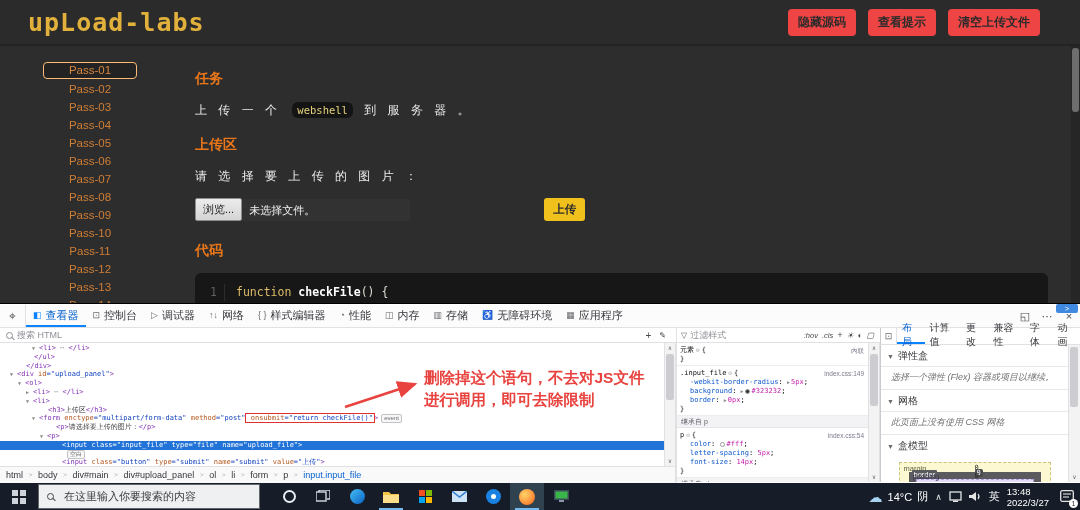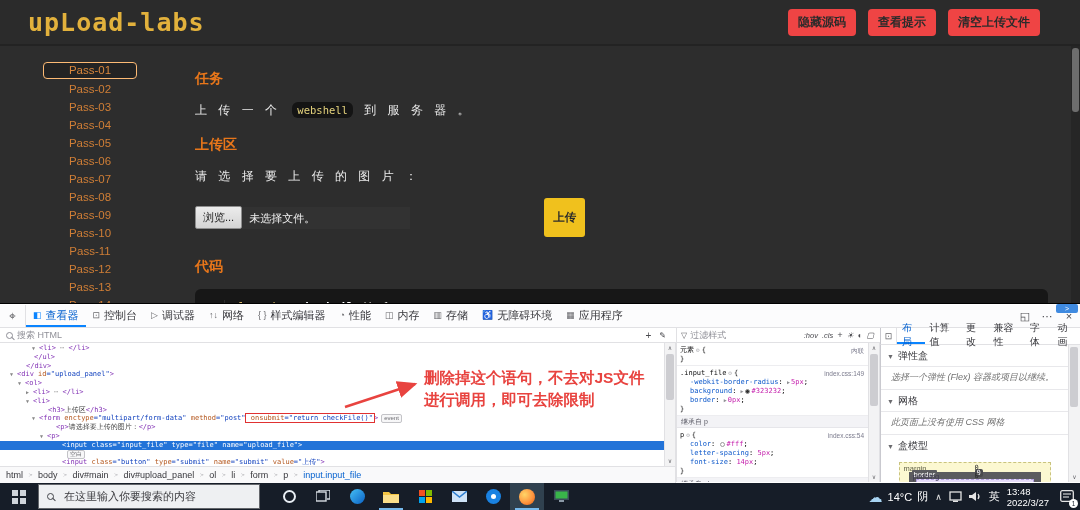--- a/index.html
+++ b/index.html
@@ -29,21 +29,21 @@
   .p-line { color:#eaeaea; font-size:12px; letter-spacing:4px; margin-top:14px; }
   .code-badge { background:#141414; color:#e4d27c; font-family:"DejaVu Sans Mono", monospace;
                 font-size:10.5px; letter-spacing:0; padding:2px 5px; border-radius:6px; margin:0 4px; }
   .h-upload { margin-top:17px; }
   .file-row { margin-top:13px; display:flex; align-items:center; }
   .browse-btn { background:linear-gradient(#ececec,#d4d4d4); border:1px solid #8e8e8e; border-radius:2px;
                 color:#222; font-size:11px; padding:3px 7px; cursor:pointer; }
   .file-field { width:168px; height:22px; background:#323232; color:#f2f2f2; font-size:11px;
                 line-height:22px; padding-left:7px; }
   .upload-btn { margin-left:134px; background:#f0c11d; color:#2b2b2b; font-weight:bold; font-size:11.5px;
-                border:none; border-radius:3px; padding:12px 9px; cursor:pointer; font-family:inherit; }
+                border:none; border-radius:3px; padding:4px 9px; cursor:pointer; font-family:inherit; }
   .h-code { margin-top:21px; }
   .codeblock { margin-top:13px; background:#171717; border-radius:6px 6px 0 0; padding:11px 0 0 0;
                font-family:"DejaVu Sans Mono", monospace; font-size:11.5px; height:60px; overflow:hidden; }
   .code-line { display:flex; line-height:17px; }
   .ln { width:30px; text-align:right; color:#5f5f5f; padding-right:7px; border-right:1px solid #2c2c2c;
         flex:none; }
   .code-txt { padding-left:11px; white-space:pre; color:#dedcd5; }
   .c-kw { color:#dfbe6b; } .c-fn { color:#ffffff; font-weight:bold; } .c-plain { color:#dedcd5; }
 
   

